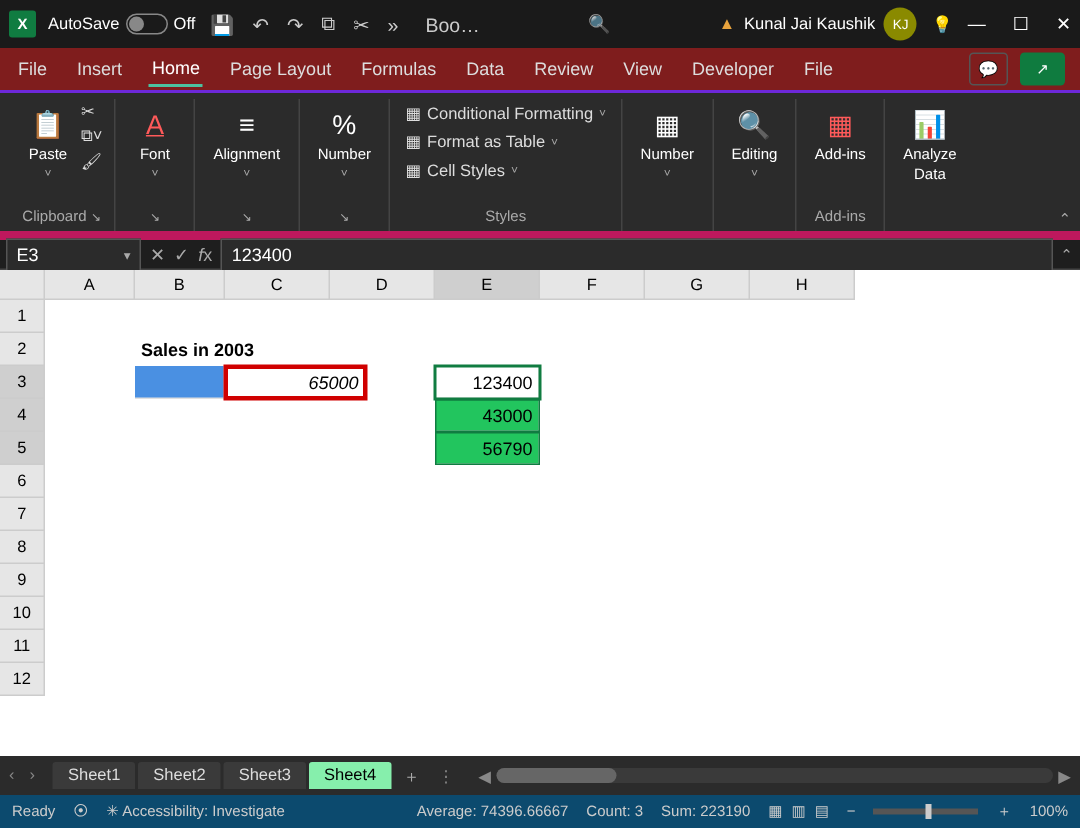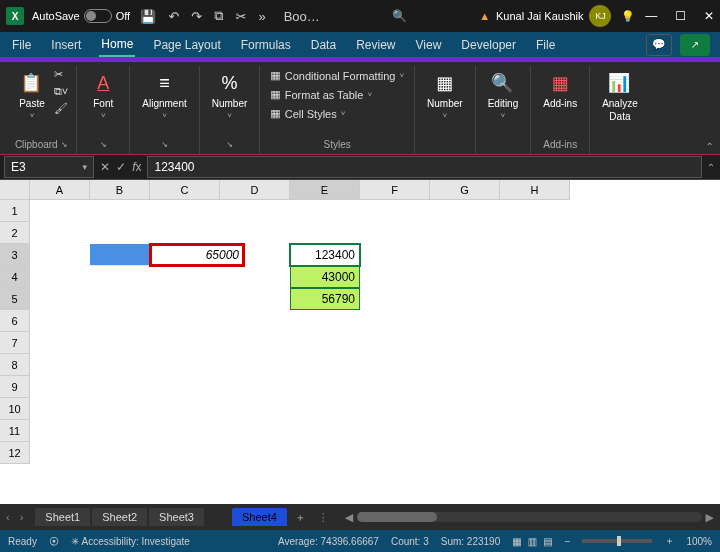--- a/index.html
+++ b/index.html
@@ -13,21 +13,21 @@
 .switch::after { content: ""; position: absolute; width: 10px; height: 10px; background: #888; border-radius: 50%; top: 1px; left: 1px; }
 .tb-icons { display: flex; gap: 12px; align-items: center; color: #ccc; font-size: 13px; }
 .tb-icon { cursor: pointer; }
 .tb-center { flex: 1; display: flex; justify-content: center; align-items: center; gap: 4px; font-size: 12px; }
 .search-circle { opacity: .8; }
 .user { display: flex; align-items: center; gap: 6px; margin-right: 10px; font-size: 11px; }
 .user-av { width: 22px; height: 22px; border-radius: 50%; background: #8a8a00; display: flex; align-items: center; justify-content: center; font-size: 9px; }
 .win-ctrl { display: flex; gap: 18px; margin-left: 10px; font-size: 12px; }
 
 
-.menubar { height: 30px; background: #0c4a6e; display: flex; align-items: center; padding: 0 10px; gap: 16px; font-size: 12px; border-bottom: 5px solid #6d28d9; }
+.menubar { height: 30px; background: #7f1d1d; display: flex; align-items: center; padding: 0 10px; gap: 16px; font-size: 12px; border-bottom: 2px solid #6d28d9; }
 .menu-tab { padding: 4px 2px; cursor: pointer; color: #ddd; }
 .menu-tab.active { border-bottom: 2px solid #4cc2a0; color: #fff; }
 .menubar-right { margin-left: auto; display: flex; gap: 8px; align-items: center; }
 .comments-btn { width: 26px; height: 22px; border: 1px solid #555; border-radius: 3px; display: flex; align-items: center; justify-content: center; font-size: 11px; }
 .share-btn { width: 30px; height: 22px; background: #0f7b3f; border-radius: 3px; display: flex; align-items: center; justify-content: center; font-size: 10px; }
 
 
 .ribbon { height: 92px; background: #2b2b2b; display: flex; padding: 4px 6px 0 6px; position: relative; }
 .rgroup { display: flex; flex-direction: column; align-items: center; padding: 2px 8px; border-right: 1px solid #444; }
 .rgroup:last-of-type { border-right: none; }
@@ -35,21 +35,21 @@
 .rgroup-label { font-size: 10px; color: #aaa; height: 16px; display: flex; align-items: center; gap: 3px; }
 .big-btn { display: flex; flex-direction: column; align-items: center; gap: 2px; padding: 2px 4px; font-size: 10px; cursor: pointer; }
 .big-btn .icn { width: 28px; height: 26px; display: flex; align-items: center; justify-content: center; font-size: 18px; }
 .mini-col { display: flex; flex-direction: column; gap: 4px; font-size: 11px; color: #ddd; }
 .mini-row { display: flex; align-items: center; gap: 4px; cursor: pointer; padding: 1px 2px; white-space: nowrap; }
 .drop::after { content: " ˅"; font-size: 8px; color: #aaa; }
 .collapse-caret { position: absolute; right: 6px; bottom: 2px; font-size: 10px; color: #aaa; cursor: pointer; }
 .launcher { font-size: 8px; color: #aaa; cursor: pointer; }
 
 
-.fxrow { height: 26px; background: #1e1e1e; display: flex; align-items: center; border-top: 1px solid #be185d; border-bottom: 1px solid #444; }
+.fxrow { height: 26px; background: #1e1e1e; display: flex; align-items: center; border-top: 6px solid #be185d; border-bottom: 1px solid #444; }
 .namebox { width: 90px; height: 22px; background: #2b2b2b; border: 1px solid #555; display: flex; align-items: center; padding: 0 6px; font-size: 12px; margin-left: 4px; justify-content: space-between; }
 .fx-btns { display: flex; gap: 6px; margin: 0 6px; color: #aaa; font-size: 12px; }
 .fx-btn { cursor: pointer; }
 .formula-input { flex: 1; background: #2b2b2b; height: 22px; border: 1px solid #555; padding: 0 6px; font-size: 12px; display: flex; align-items: center; }
 .fx-expand { width: 18px; text-align: center; color: #aaa; font-size: 10px; cursor: pointer; }
 
 
 .gridwrap { flex: 1; background: #fff; color: #000; display: flex; overflow: hidden; position: relative; }
 .colhdrs { position: absolute; top: 0; left: 30px; right: 0; height: 20px; display: flex; }
 .rowhdrs { position: absolute; top: 20px; left: 0; width: 30px; display: flex; flex-direction: column; }
@@ -59,29 +59,29 @@
 .rowhdr { width: 30px; height: 22px; }
 .rowhdr.sel { background: #cfcfcf; }
 .corner { position: absolute; top: 0; left: 0; width: 30px; height: 20px; background: #e6e6e6; border-right: 1px solid #ccc; border-bottom: 1px solid #ccc; }
 .cells { position: absolute; top: 20px; left: 30px; right: 0; bottom: 0; }
 .cell { position: absolute; border-right: 1px solid #e0e0e0; border-bottom: 1px solid #e0e0e0; height: 22px; font-size: 12px; display: flex; align-items: center; padding: 0 4px; }.c-B{left:60px;width:60px}.c-C{left:120px;width:94px}.c-E{left:260px;width:70px}.r-2{top:22px}.r-3{top:44px}.r-4{top:66px}.r-5{top:88px}
 .bold{font-weight:bold}
 .right{justify-content:flex-end}
 .sel-blue{background:#4a90e2;color:#000}
 .red-box{outline:3px solid #d00000;outline-offset:-2px}
 .italic{font-style:italic}
-.sel-range{background:#bef264}
+.sel-range{background:#22c55e}
 .sel-active{outline:2px solid #107c41;outline-offset:-1px;background:#fff;z-index:2}
 .sel-border{outline:1px solid #107c41;outline-offset:-1px}
 
 
 .sheetbar { height: 26px; background: #2b2b2b; display: flex; align-items: center; padding: 0 6px; font-size: 11px; color: #ddd; gap: 2px; }
 .sheet-nav { display: flex; gap: 10px; margin-right: 10px; color: #888; }
 .sheet-tab { padding: 3px 10px; background: #3a3a3a; cursor: pointer; border-radius: 2px 2px 0 0; }
-.sheet-tab.active { background: #1d4ed8; color: #000; margin-left: 26px; }
+.sheet-tab.active { background: #86efac; color: #000; }
 .sheet-add { margin-left: 6px; cursor: pointer; color: #aaa; }
 .sheetbar .hscroll { flex: 1; margin-left: 14px; display: flex; align-items: center; }
 .scroll-track { flex: 1; height: 10px; background: #3a3a3a; border-radius: 5px; position: relative; }
 .scroll-thumb { position: absolute; left: 0; width: 80px; height: 10px; background: #666; border-radius: 5px; }
 
 
 .statusbar { height: 22px; background: #0c4a6e; display: flex; align-items: center; padding: 0 8px; font-size: 10px; color: #ccc; gap: 12px; }
 .statusbar .spacer { flex: 1; }
 .view-btns { display: flex; gap: 6px; align-items: center; }
 .zoom-slider { width: 70px; height: 4px; background: #555; position: relative; }
@@ -290,20 +290,21 @@
     <div class="hdr rowhdr">6</div>
     <div class="hdr rowhdr">7</div>
     <div class="hdr rowhdr">8</div>
     <div class="hdr rowhdr">9</div>
     <div class="hdr rowhdr">10</div>
     <div class="hdr rowhdr">11</div>
     <div class="hdr rowhdr">12</div>
   </div>
   <div class="cells">
 
+    <div class="cell c-B r-2 bold" style="width:130px;border:none">Sales in 2003</div>
     <div class="cell c-B r-3 sel-blue"></div>
     <div class="cell c-C r-3 right italic red-box">65000</div>
     <div class="cell c-E r-3 right sel-active">123400</div>
     <div class="cell c-E r-4 right sel-range sel-border">43000</div>
     <div class="cell c-E r-5 right sel-range sel-border">56790</div>
 
   </div>
 </div>
 
 <div class="sheetbar">

